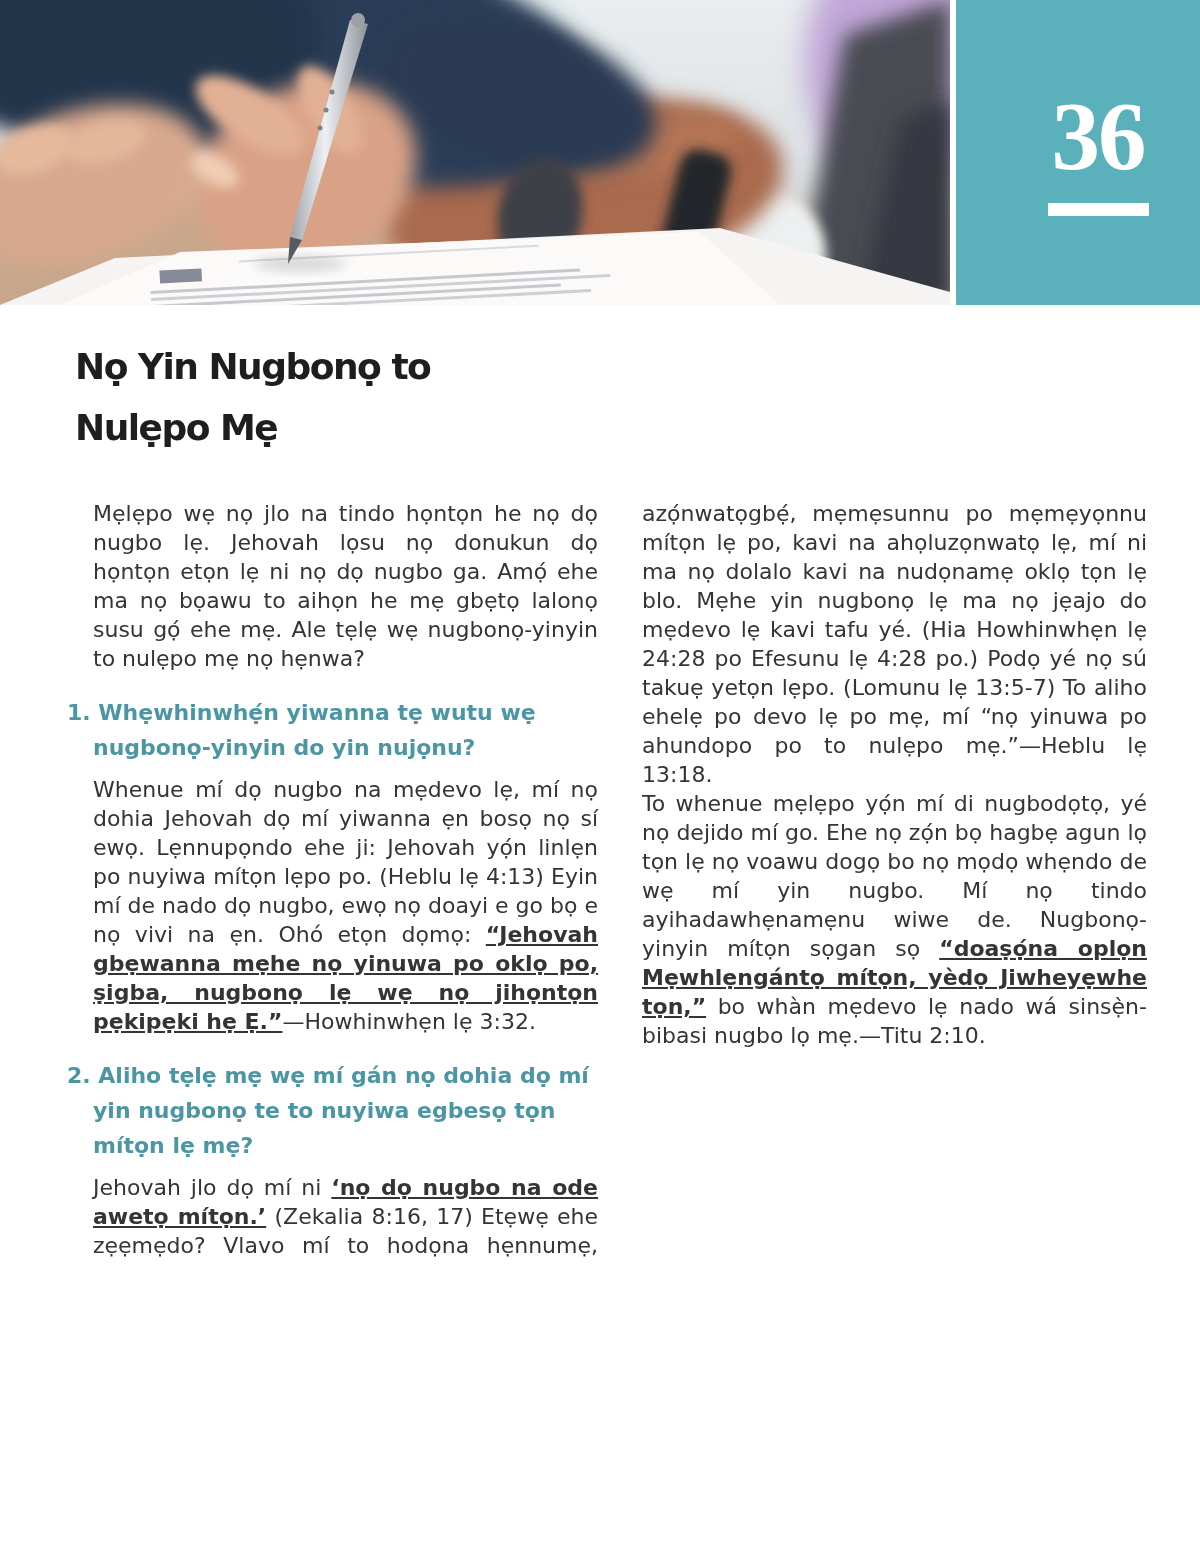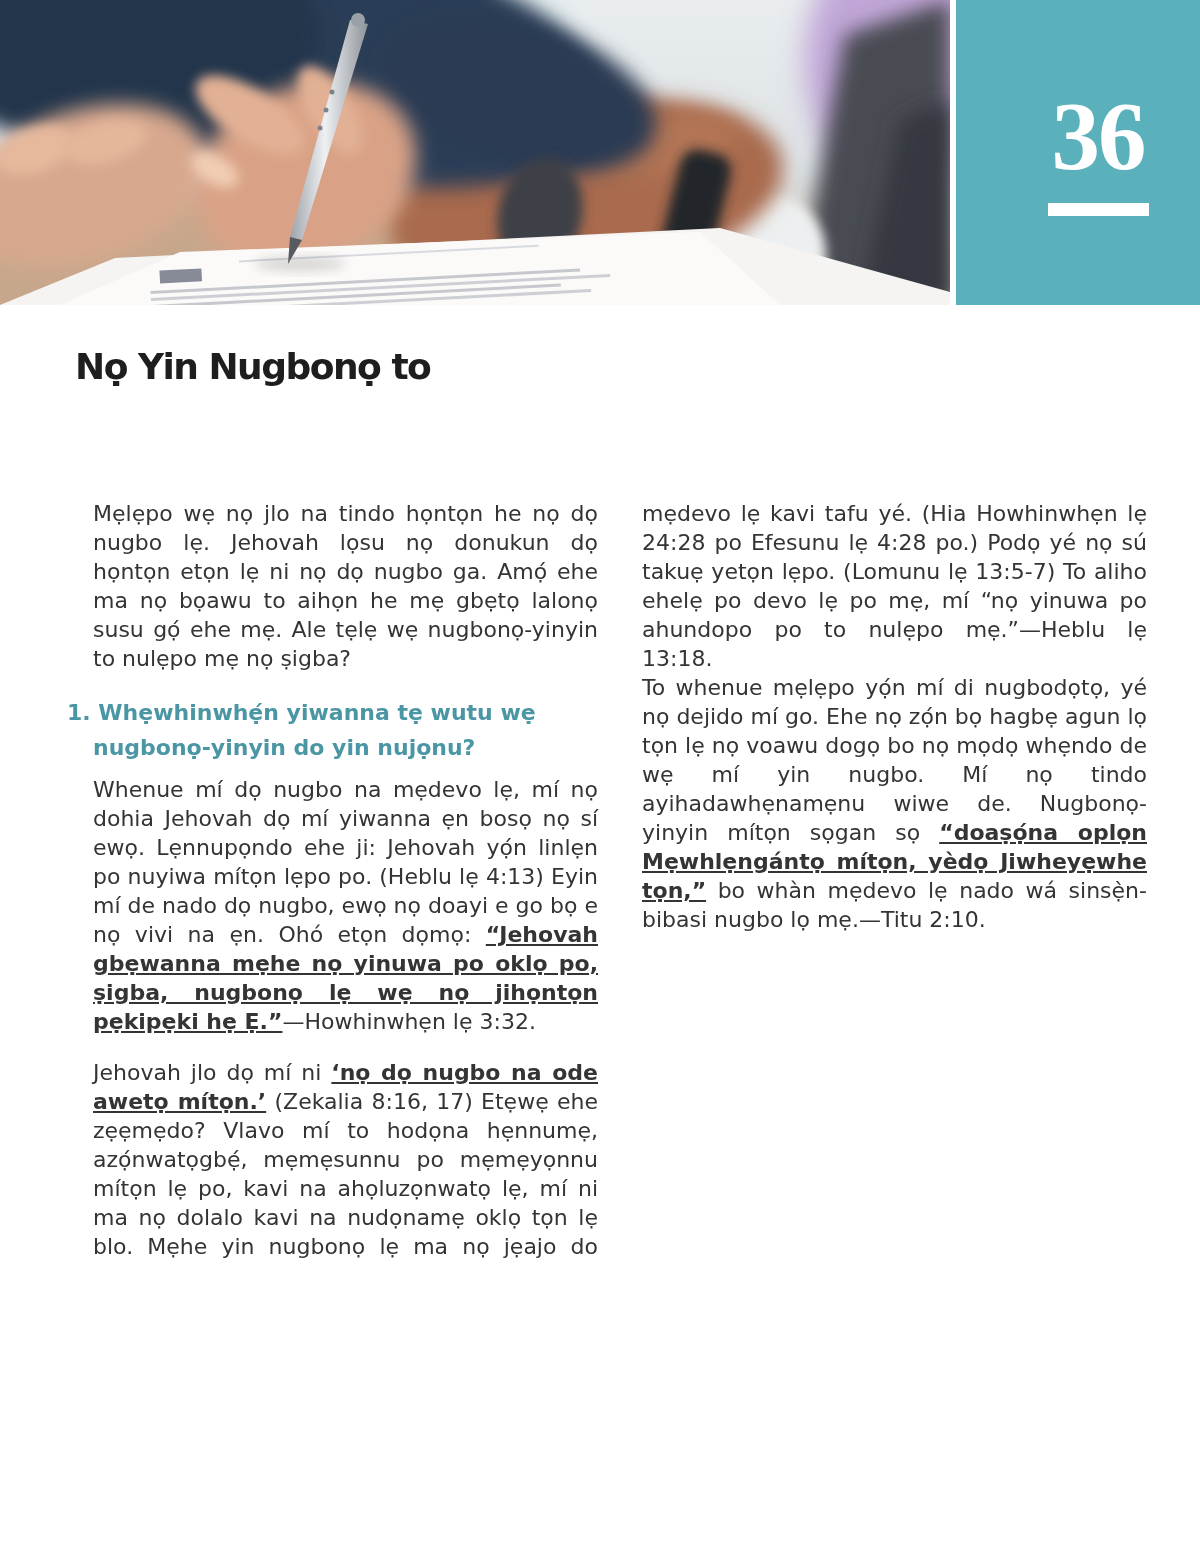--- a/index.html
+++ b/index.html
@@ -131,31 +131,32 @@
       <circle cx="320" cy="128" r="2.5" fill="#7d838b"></circle>
       <circle cx="358" cy="20" r="7" fill="#9aa0a7"></circle>
     </svg>
   </div>
 
   <div class="lesson-box">
     <div class="lesson-num">36</div>
     <div class="lesson-bar"></div>
   </div>
 
-  <h1 class="title"><span>Nọ Yin Nugbonọ to</span><br></h1>
+  <h1 class="title"><span>Nọ Yin Nugbonọ to</span><br><span>Nulẹpo Mẹ</span></h1>
 
   <div class="columns">
-    <p class="intro" id="intro"><span>Mẹlẹpo wẹ nọ jlo na tindo họntọn he nọ dọ nugbo lẹ. Jehovah lọsu nọ donukun dọ họntọn etọn lẹ ni nọ dọ nugbo ga. Amọ́ ehe ma nọ bọawu to aihọn he mẹ gbẹtọ lalonọ susu gọ́ ehe mẹ. Ale tẹlẹ wẹ nugbonọ-yinyin to nulẹpo mẹ nọ ṣigba?</span></p>
+    <p class="intro" id="intro"><span>Mẹlẹpo wẹ nọ jlo na tindo họntọn he nọ dọ nugbo lẹ. Jehovah lọsu nọ donukun dọ họntọn etọn lẹ ni nọ dọ nugbo ga. Amọ́ ehe ma nọ bọawu to aihọn he mẹ gbẹtọ lalonọ susu gọ́ ehe mẹ. Ale tẹlẹ wẹ nugbonọ-yinyin to nulẹpo mẹ nọ hẹnwa?</span></p>
     <div id="qa">
   <div class="qa-block">
     <h2 class="question"><span class="qnum">1.</span> <span class="qtext">Whẹwhinwhẹ́n yiwanna tẹ wutu wẹ nugbonọ-yinyin do yin nujọnu?</span></h2>
     <p class="answer"><span>Whenue mí dọ nugbo na mẹdevo lẹ, mí nọ dohia Jehovah dọ mí yiwanna ẹn bosọ nọ sí ewọ. Lẹnnupọndo ehe ji: Jehovah yọ́n linlẹn po nuyiwa mítọn lẹpo po. (Heblu lẹ 4:13) Eyin mí de nado dọ nugbo, ewọ nọ doayi e go bọ e nọ vivi na ẹn. Ohó etọn dọmọ: </span><span class="b">“Jehovah gbẹwanna mẹhe nọ yinuwa po oklọ po, ṣigba, nugbonọ lẹ wẹ nọ jihọntọn pẹkipẹki hẹ Ẹ.”</span><span>—Howhinwhẹn lẹ 3:32.</span></p>
   </div>
 
   <div class="qa-block">
+    <h2 class="question"><span class="qnum">2.</span> <span class="qtext">Aliho tẹlẹ mẹ wẹ mí gán nọ dohia dọ mí yin nugbonọ te to nuyiwa egbesọ tọn mítọn lẹ mẹ?</span></h2>
     <p class="answer"><span>Jehovah jlo dọ mí ni </span><span class="b">‘nọ dọ nugbo na ode awetọ mítọn.’</span><span> (Zekalia 8:16, 17) Etẹwẹ ehe zẹẹmẹdo? Vlavo mí to hodọna hẹnnumẹ, azọ́nwatọgbẹ́, mẹmẹsunnu po mẹmẹyọnnu mítọn lẹ po, kavi na ahọluzọnwatọ lẹ, mí ni ma nọ dolalo kavi na nudọnamẹ oklọ tọn lẹ blo. Mẹhe yin nugbonọ lẹ ma nọ jẹajo do mẹdevo lẹ kavi tafu yé. (Hia Howhinwhẹn lẹ 24:28 po Efesunu lẹ 4:28 po.) Podọ yé nọ sú takuẹ yetọn lẹpo. (Lomunu lẹ 13:5-7) To aliho ehelẹ po devo lẹ po mẹ, mí “nọ yinuwa po ahundopo po to nulẹpo mẹ.”—Heblu lẹ 13:18.</span></p>
   </div>
 
   <div class="qa-block">
     <p class="answer"><span>To whenue mẹlẹpo yọ́n mí di nugbodọtọ, yé nọ dejido mí go. Ehe nọ zọ́n bọ hagbẹ agun lọ tọn lẹ nọ voawu dogọ bo nọ mọdọ whẹndo de wẹ mí yin nugbo. Mí nọ tindo ayihadawhẹnamẹnu wiwe de. Nugbonọ-yinyin mítọn sọgan sọ </span><span class="b">“doaṣọ́na oplọn Mẹwhlẹngántọ mítọn, yèdọ Jiwheyẹwhe tọn,”</span><span> bo whàn mẹdevo lẹ nado wá sinsẹ̀n-bibasi nugbo lọ mẹ.—Titu 2:10.</span></p>
   </div>
 </div>
   </div>
 
 </div>

